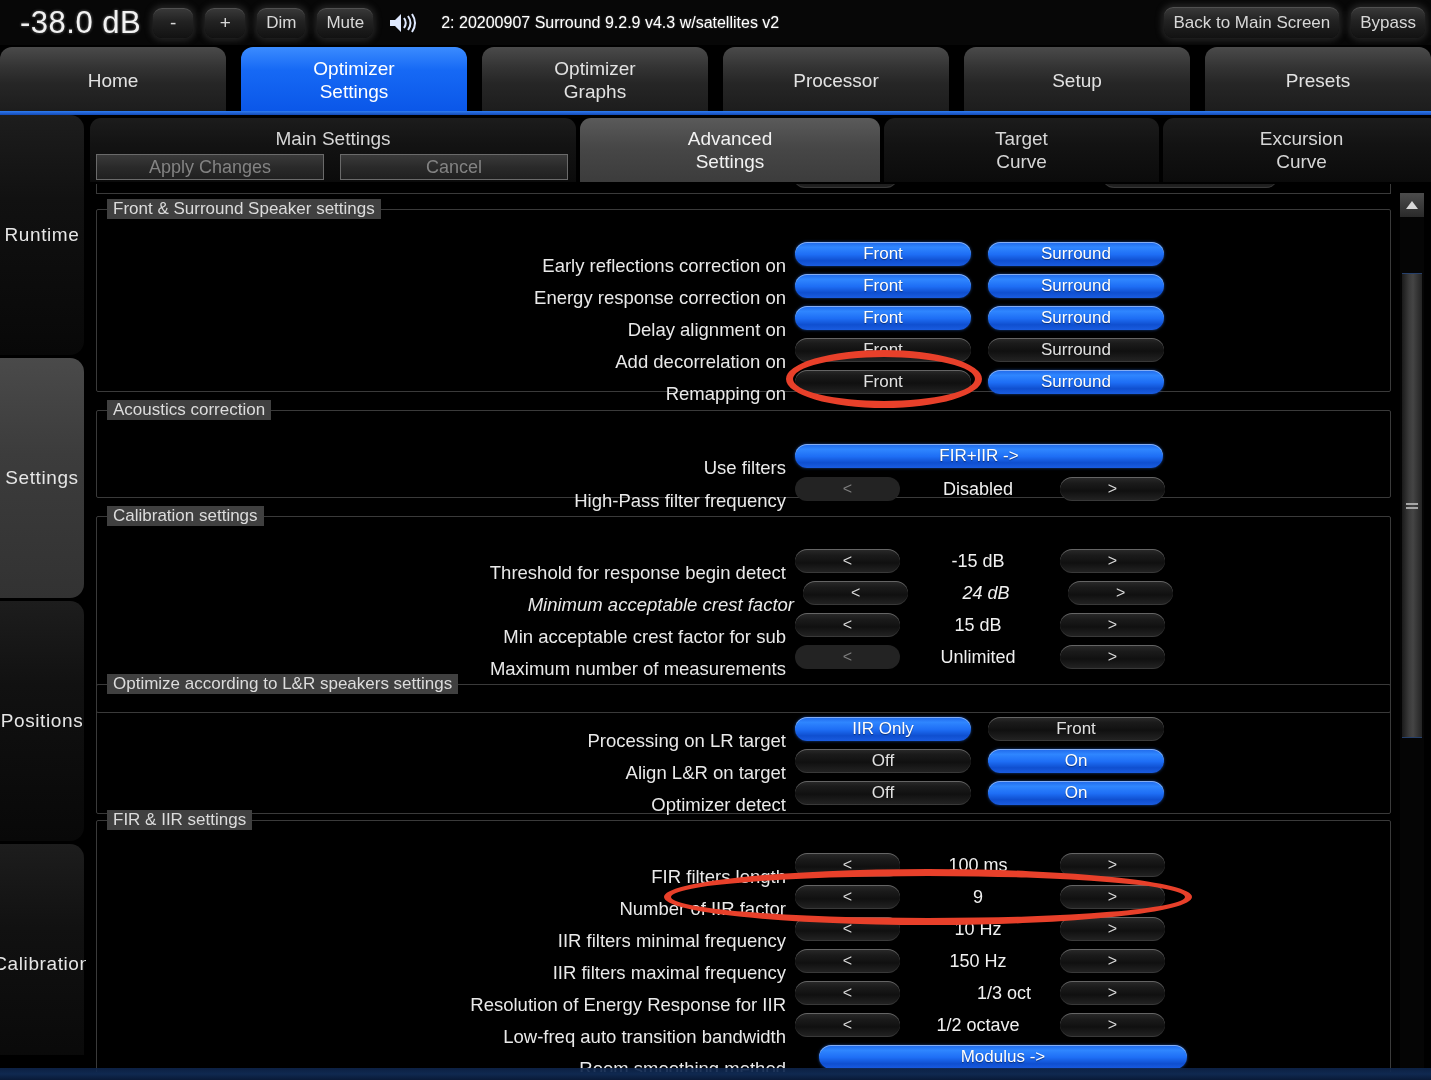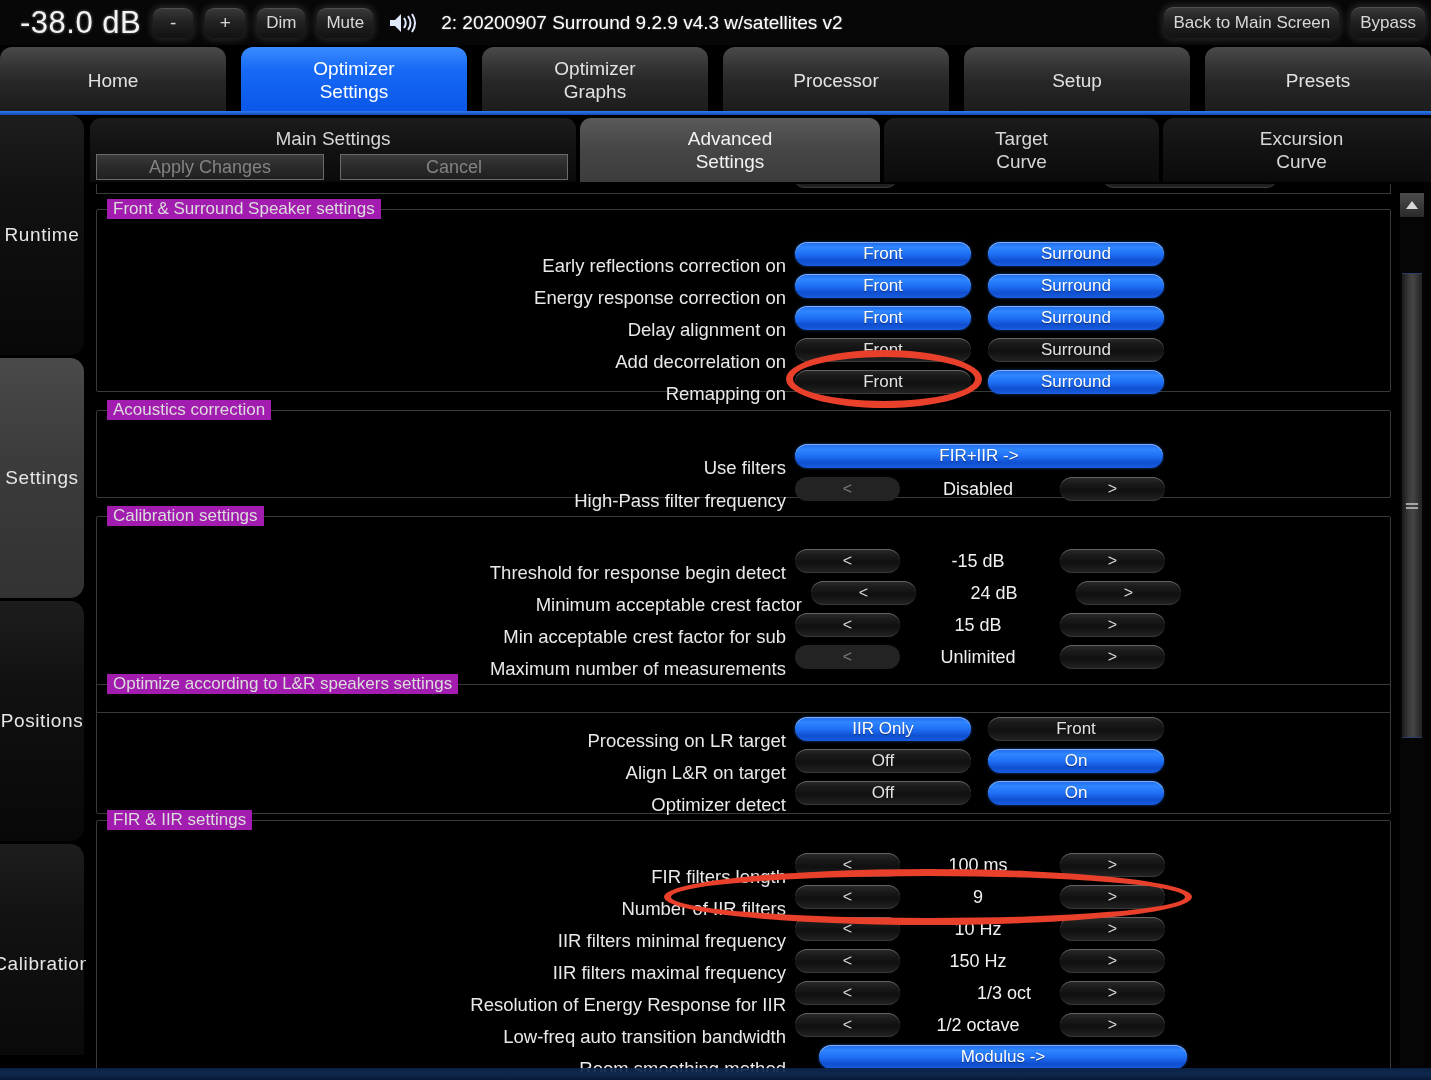--- a/index.html
+++ b/index.html
@@ -31,21 +31,21 @@
     color: #d8d8d8; font-size: 17px;
     display: flex; align-items: center; justify-content: center;
     white-space: nowrap;
   }
   .pillbtn.small { min-width: 40px; font-size: 19px; }
   .spk {
     margin-left: 14px; width: 32px; height: 26px;
     display:flex; align-items:center; justify-content:center;
   }
   .topbar-title {
-    margin-left: 22px; color: #fff; font-size: 19px; white-space: nowrap;
+    margin-left: 22px; color: #fff; font-size: 16px; white-space: nowrap;
     text-shadow: 0 0 2px rgba(255,255,255,.35);
   }
   .topbar-right { margin-left: auto; display: flex; align-items: center; padding-right: 6px; }
   .topbar-right .pillbtn { font-size: 17px; height: 31px; }
 
   
   .maintabs {
     position: absolute; left: 0; top: 45px; width: 1431px; height: 68px;
     background: #000; display: flex; align-items: flex-end; gap: 12px;
   }
@@ -104,21 +104,21 @@
     position: absolute; left: 86px; top: 184px; width: 1345px; height: 888px;
     background: #000; overflow: hidden;
   }
   .fieldset {
     position: absolute; left: 10px; width: 1295px;
     border: 1px solid #3a3a3a;
     border-radius: 2px;
   }
   .legend {
     position: absolute; left: 10px; top: -11px; padding: 0 6px;
-    background: #a21caf; color: #dcdcdc; font-size: 17px; white-space: nowrap;
+    background: #404040; color: #dcdcdc; font-size: 17px; white-space: nowrap;
   }
   .partialrow { position: absolute; left: 10px; width: 1295px; border: 1px solid #3a3a3a; border-top: none; }
 
   .row { position: absolute; height: 24px; display: flex; align-items: center; }
   .rlabel {
     position: absolute; right: 0; white-space: nowrap;
     color: #e9e9e9; font-size: 18.5px; text-align: right; margin-top: 24px;
   }
 
   
@@ -332,21 +332,21 @@
     <div class="fieldset" style="top:332px;height:197px;">
       <div class="legend">Calibration settings</div>
 
       <div class="row" style="left:0;top:32px;width:1293px;">
         <div class="rlabel" style="right:604px;">Threshold for response begin detect</div>
         <div class="arw" style="left:698px;">&lt;</div>
         <div class="val" style="left:786px;">-15 dB</div>
         <div class="arw" style="left:963px;">&gt;</div>
       </div>
 
-      <div class="row" style="left:16px;top:64px;width:1293px;">
+      <div class="row" style="left:8px;top:64px;width:1293px;font-style:italic;">
         <div class="rlabel" style="right:604px;">Minimum acceptable crest factor</div>
         <div class="arw" style="left:698px;">&lt;</div>
         <div class="val" style="left:786px;">24 dB</div>
         <div class="arw" style="left:963px;">&gt;</div>
       </div>
 
       <div class="row" style="left:0;top:96px;width:1293px;">
         <div class="rlabel" style="right:604px;">Min acceptable crest factor for sub</div>
         <div class="arw" style="left:698px;">&lt;</div>
         <div class="val" style="left:786px;">15 dB</div>
@@ -387,21 +387,21 @@
       <div class="legend">FIR &amp; IIR settings</div>
 
       <div class="row" style="left:0;top:32px;width:1293px;">
         <div class="rlabel" style="right:604px;">FIR filters length</div>
         <div class="arw" style="left:698px;">&lt;</div>
         <div class="val" style="left:786px;">100 ms</div>
         <div class="arw" style="left:963px;">&gt;</div>
       </div>
 
       <div class="row" style="left:0;top:64px;width:1293px;">
-        <div class="rlabel" style="right:604px;">Number of IIR filters</div>
+        <div class="rlabel" style="right:604px;">Number of IIR factor</div>
         <div class="arw" style="left:698px;">&lt;</div>
         <div class="val" style="left:786px;">9</div>
         <div class="arw" style="left:963px;">&gt;</div>
       </div>
 
       <div class="row" style="left:0;top:96px;width:1293px;">
         <div class="rlabel" style="right:604px;">IIR filters minimal frequency</div>
         <div class="arw" style="left:698px;">&lt;</div>
         <div class="val" style="left:786px;">10 Hz</div>
         <div class="arw" style="left:963px;">&gt;</div>

